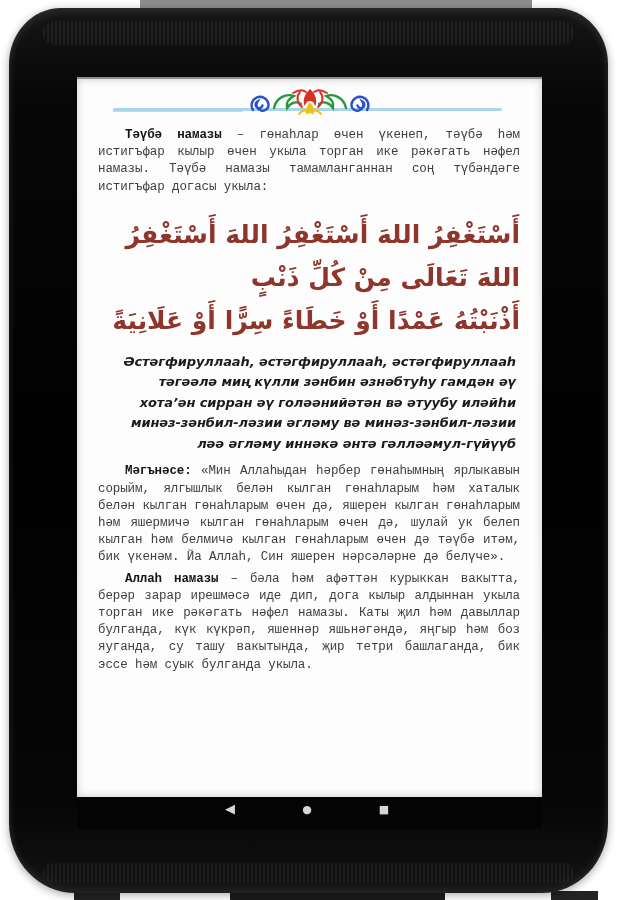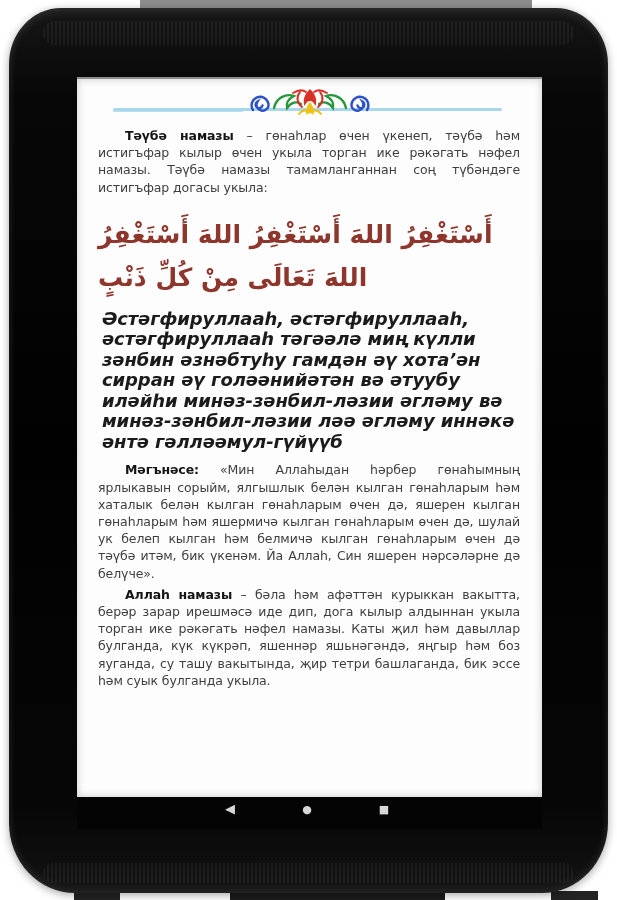--- a/index.html
+++ b/index.html
@@ -36,26 +36,26 @@
   }
 
   
   .orn-line{position:absolute;left:36px;top:29px;width:389px;height:3px;border-radius:2px;background:var(--line_blue,#a9d6ea);}
   .orn-line2{position:absolute;left:36px;top:31px;width:130px;height:2px;background:var(--line_blue,#a9d6ea);opacity:.8;}
   .orn-svg{position:absolute;left:50%;top:8px;transform:translateX(-50%);}
 
   
   .content{position:absolute;left:0;top:0;right:0;padding:48px 22px 0 21px;}
   p.para{margin:0 0 4px;text-align:justify;text-indent:27px;
-    font-size:12.5px;line-height:17.2px;letter-spacing:-0.1px;color:var(--body_text,#3e3e3e);}
+    font-size:12.5px;line-height:17.2px;letter-spacing:-0.1px;color:var(--body_text,#3e3e3e);font-family:Liberation Mono, monospace;}
   p.para b{color:#141414;}
-  .arabic{margin:17px 0 0;text-align:left;direction:rtl;
+  .arabic{margin:17px 0 0;text-align:right;direction:rtl;
     color:var(--arabic_red,#8e352c);font-size:25px;line-height:43px;font-weight:bold;}
-  .translit{margin:10px 4px 9px;text-align:left;font-weight:bold;font-style:italic;
-    font-size:18px;line-height:20.5px;letter-spacing:-0.1px;color:#1b1b1b;}
+  .translit{margin:10px 4px 9px;text-align:right;font-weight:bold;font-style:italic;
+    font-size:13px;line-height:20.5px;letter-spacing:-0.1px;color:#1b1b1b;}
 
   
   .navbar{position:absolute;left:0;top:720px;width:465px;height:32px;background:#040404;}
   .nav-btn{position:absolute;top:4px;width:16px;text-align:center;color:#d6d6d6;cursor:pointer;}
   .nav-btn.back{left:145px;font-size:13px;}
   .nav-btn.home{left:222px;font-size:11px;top:6px;}
   .nav-btn.recents{left:299px;font-size:11px;top:6px;}
 </style>
 </head>
 <body>
@@ -94,20 +94,21 @@
         <path fill="none" stroke-width="2" stroke-linecap="round" d="M50 27 Q54 22 58 24" stroke="#eec012"></path>
         <path fill="none" stroke-width="2" stroke-linecap="round" transform="matrix(-1,0,0,1,122,0)" d="M50 27 Q54 22 58 24" stroke="#eec012"></path>
       </svg>
 
       <div class="content">
 
         <p class="para"><b>Тәүбә намазы</b> <span>– гөнаһлар өчен үкенеп, тәүбә һәм истигъфар кылыр өчен укыла торган ике рәкәгать нәфел намазы. Тәүбә намазы тамамланганнан соң түбәндәге истигъфар догасы укыла:</span></p>
 
         <div class="arabic" dir="rtl">
           <div>أَسْتَغْفِرُ اللهَ أَسْتَغْفِرُ اللهَ أَسْتَغْفِرُ اللهَ تَعَالَى مِنْ كُلِّ ذَنْبٍ</div>
+          <div>أَذْنَبْتُهُ عَمْدًا أَوْ خَطَاءً سِرًّا أَوْ عَلَانِيَةً</div>
         </div>
 
         <p class="translit">Әстәгфируллааһ, әстәгфируллааһ, әстәгфируллааһ тәгәәлә миң күлли зәнбин әзнәбтуһу гамдән әү хота’ән сирран әү голәәнийәтән вә әтуубу иләйһи минәз-зәнбил-ләзии әгләму вә минәз-зәнбил-ләзии ләә әгләму иннәкә әнтә гәлләәмул-гүйүүб</p>
 
         <p class="para"><b>Мәгънәсе:</b> <span>«Мин Аллаһыдан һәрбер гөнаһымның ярлыкавын сорыйм, ялгышлык белән кылган гөнаһларым һәм хаталык белән кылган гөнаһларым өчен дә, яшерен кылган гөнаһларым һәм яшермичә кылган гөнаһларым өчен дә, шулай ук белеп кылган һәм белмичә кылган гөнаһларым өчен дә тәүбә итәм, бик үкенәм. Йа Аллаһ, Син яшерен нәрсәләрне дә белүче».</span></p>
 
         <p class="para"><b>Аллаһ намазы</b> <span>– бәла һәм афәттән курыккан вакытта, берәр зарар ирешмәсә иде дип, дога кылыр алдыннан укыла торган ике рәкәгать нәфел намазы. Каты җил һәм давыллар булганда, күк күкрәп, яшеннәр яшьнәгәндә, яңгыр һәм боз яуганда, су ташу вакытында, җир тетри башлаганда, бик эссе һәм суык булганда укыла.</span></p>
 
       </div>
     </div>

